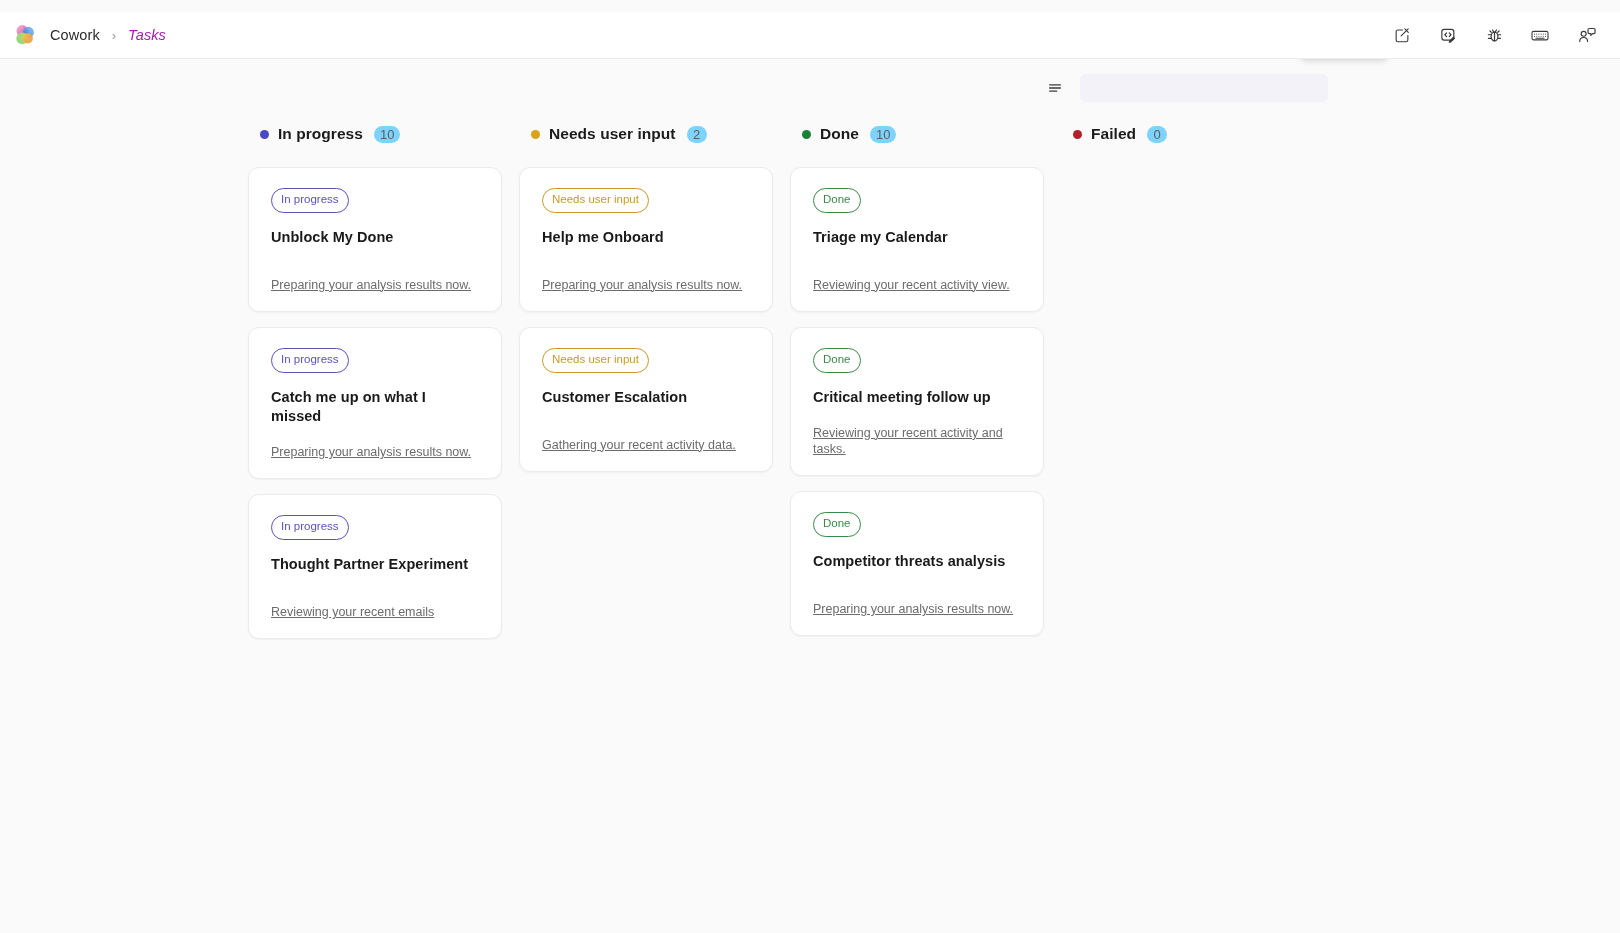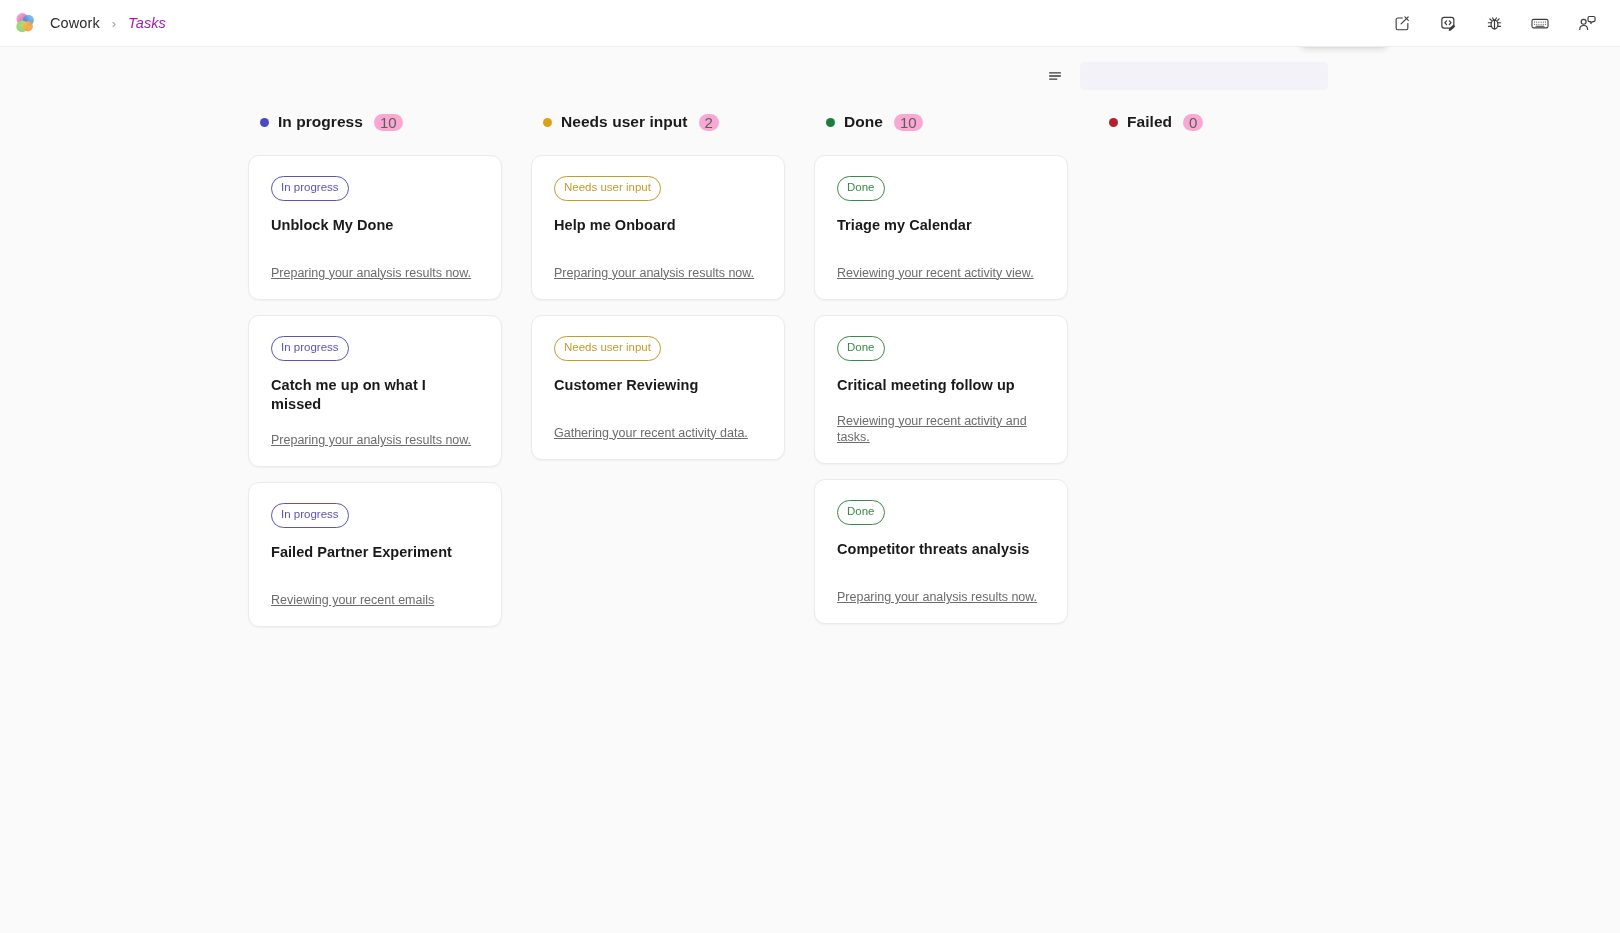--- a/index.html
+++ b/index.html
@@ -14,20 +14,21 @@
 
   
   .topbar {
     height: 47px;
     background: #ffffff;
     border-bottom: 1px solid #ededed;
     display: flex;
     padding: 0 18px 0 14px;
     position: relative;
     z-index: 5;
+    margin-top: 12px;
   }
   .brand-wrap { display: flex; align-items: center; gap: 14px; }
   .logo { width: 22px; height: 22px; display: block; }
   .crumbs { display: flex; align-items: center; gap: 12px; }
   .crumb {
     font-size: 14.5px;
     color: #2b2b2b;
     letter-spacing: .1px;
     cursor: pointer;
   }
@@ -90,42 +91,42 @@
     border-radius: 6px;
     box-shadow: 0 1.6px 6px rgba(0,0,0,.14), 0 0 2px rgba(0,0,0,.10);
     white-space: nowrap;
     pointer-events: none;
   }
 
   
   .board {
     display: flex;
     padding: 0 0 0 248px;
-    gap: 12px;
+    gap: 0;
   }
   .column { width: 271px; flex: 0 0 271px; }
 
   .col-head {
     display: flex;
     align-items: center;
     gap: 9px;
     padding: 0 0 0 12px;
     height: 34px;
   }
   .dot { width: 9px; height: 9px; border-radius: 50%; flex: 0 0 9px; }
   .col-title {
     font-size: 15.5px;
     font-weight: 700;
     color: #1b1b1b;
     letter-spacing: .05px;
   }
   .col-count {
-    font-size: 15px;
+    font-size: 13px;
     color: #5d5d5d;
-    background: #f9a8d4;
+    background: #7dd3fc;
     border-radius: 9px;
     min-width: 20px;
     height: 17px;
     padding: 0 6px;
     display: inline-flex;
     align-items: center;
     justify-content: center;
     margin-left: 2px;
   }
 
@@ -290,40 +291,40 @@
           <div class="card-title">Unblock My Done</div>
           <div class="card-sub">Preparing your analysis results now.</div>
         </div>
         <div class="card">
           <span class="badge" style="color: rgb(91, 83, 184);">In progress</span>
           <div class="card-title">Catch me up on what I missed</div>
           <div class="card-sub">Preparing your analysis results now.</div>
         </div>
         <div class="card">
           <span class="badge" style="color: rgb(91, 83, 184);">In progress</span>
-          <div class="card-title">Failed Partner Experiment</div>
+          <div class="card-title">Thought Partner Experiment</div>
           <div class="card-sub">Reviewing your recent emails</div>
         </div>
       </div>
     </div>
     <div class="column">
       <div class="col-head">
         <span class="dot" style="background: rgb(217, 162, 24);"></span>
         <span class="col-title">Needs user input</span>
         <span class="col-count">2</span>
       </div>
       <div class="col-body">
         <div class="card">
           <span class="badge" style="color: rgb(199, 154, 43);">Needs user input</span>
           <div class="card-title">Help me Onboard</div>
           <div class="card-sub">Preparing your analysis results now.</div>
         </div>
         <div class="card">
           <span class="badge" style="color: rgb(199, 154, 43);">Needs user input</span>
-          <div class="card-title">Customer Reviewing</div>
+          <div class="card-title">Customer Escalation</div>
           <div class="card-sub">Gathering your recent activity data.</div>
         </div>
       </div>
     </div>
     <div class="column">
       <div class="col-head">
         <span class="dot" style="background: rgb(26, 127, 55);"></span>
         <span class="col-title">Done</span>
         <span class="col-count">10</span>
       </div>

